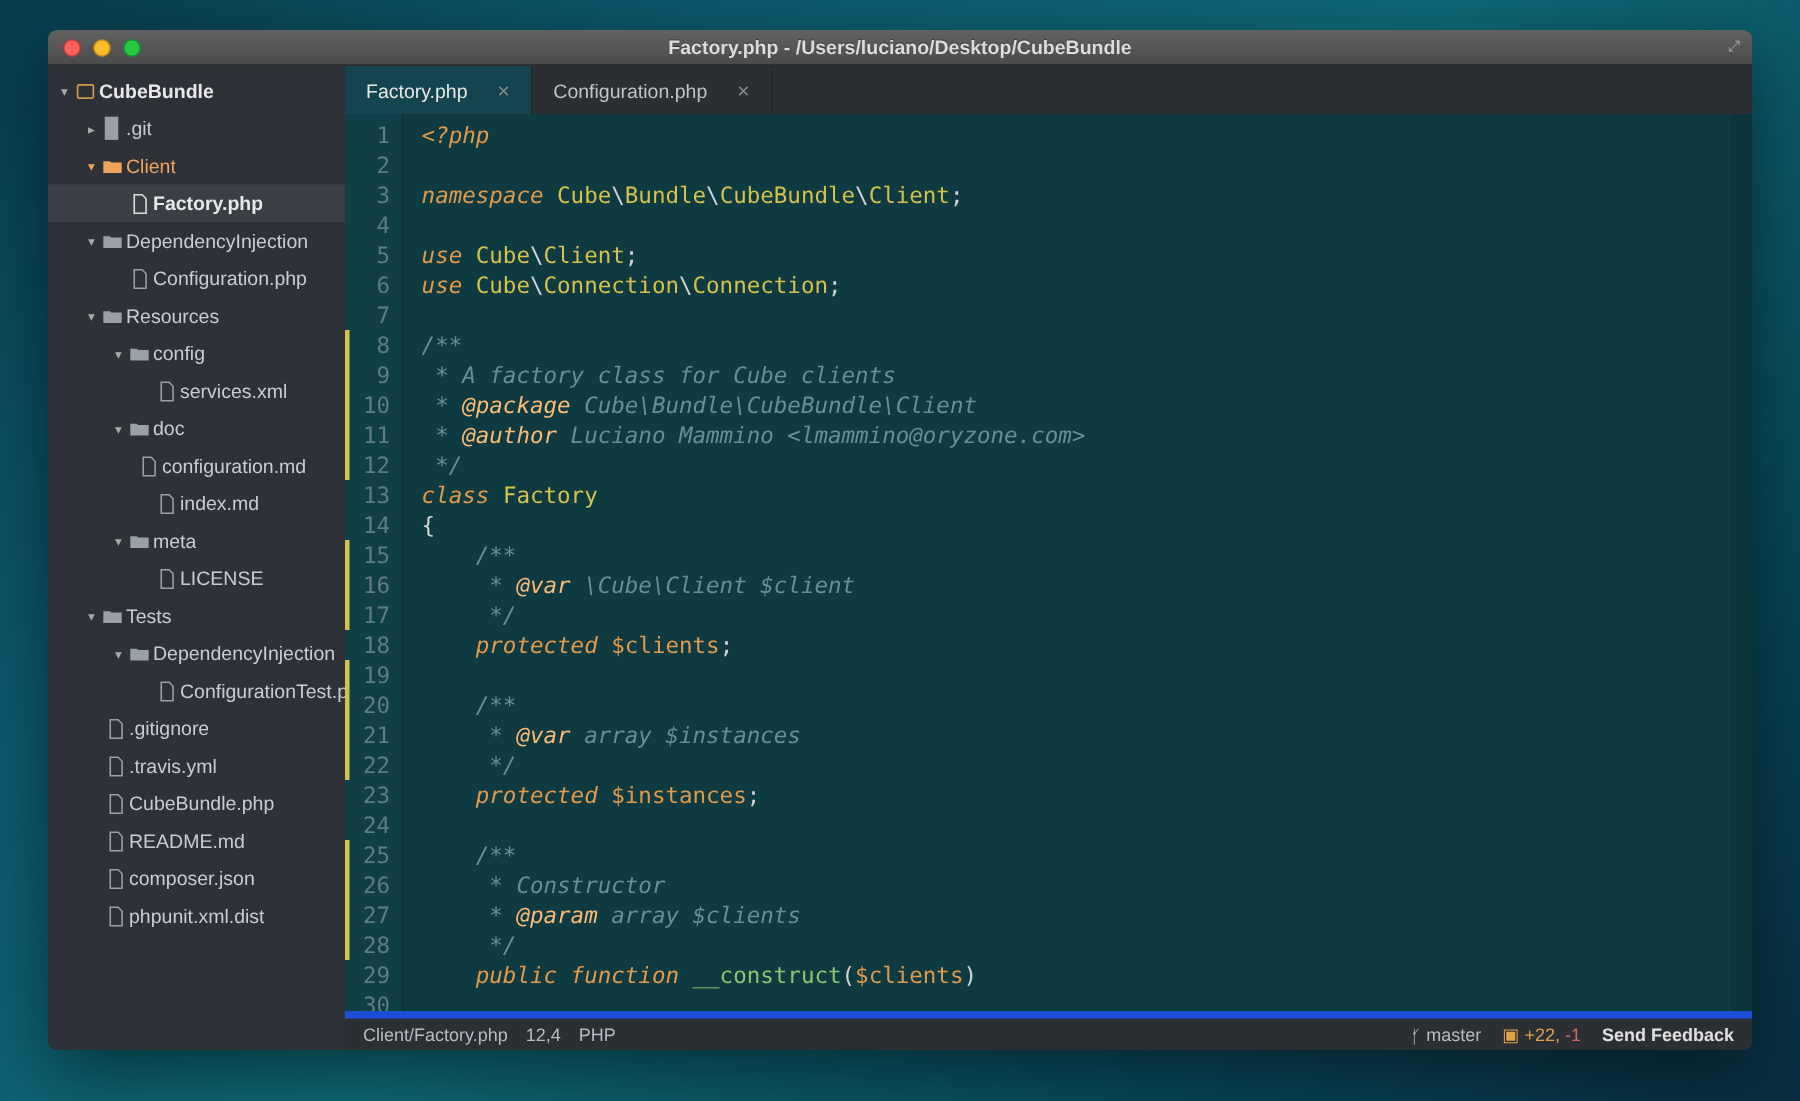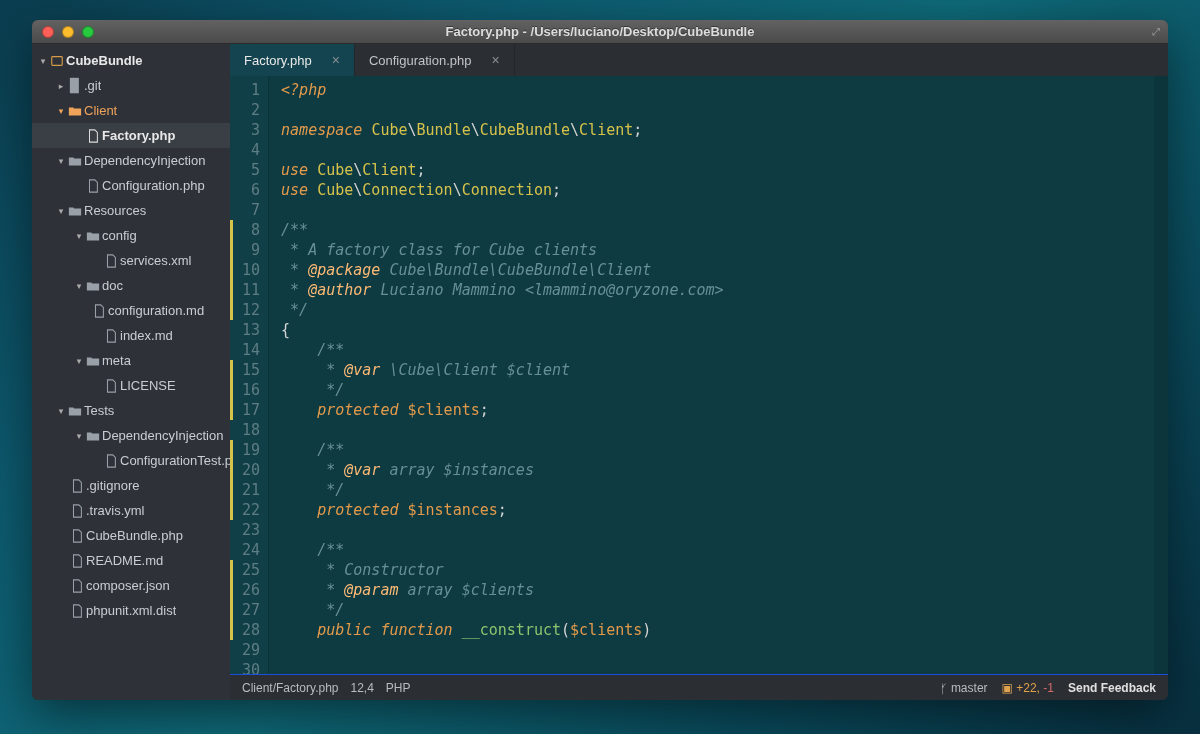--- a/index.html
+++ b/index.html
@@ -61,21 +61,21 @@
   .k { color:#e29a4a; font-style:italic;text-align:center;} 
   .ns { color:#d6c24a;} 
   .p { color:#d4d4d4;} 
   .cm { color:#678f97; font-style:italic;} 
   .tag { color:#fdba74; font-style:italic;}
   .fn { color:#8bc66e;}
   .var { color:#e29a4a;}
   .scrollbar { width:14px; background:rgba(0,0,0,0.1);}
   
   .status {
-    height:26px; background:#2b2e33; border-top:1px solid #1d4ed8;
+    height:26px; background:#2b2e33; border-top:5px solid #1d4ed8;
     display:flex; align-items:center; font-size:12px; color:#b8bcc2;
     padding:0 12px;
   }
   .status .left { display:flex; gap:12px; }
   .status .right { margin-left:auto; display:flex; align-items:center; gap:14px;}
   .gitstat { color:#e0a24d;}
   .gitstat .del { color:#d46a6a;}
   .branch-ico { display:inline-block; transform:translateY(1px);}
   .proj-icon { color:#d49a47;}
 </style>
@@ -341,20 +341,21 @@
             <div class="line"><span class="k">namespace</span><span class="p"> </span><span class="ns">Cube</span><span class="p">\</span><span class="ns">Bundle</span><span class="p">\</span><span class="ns">CubeBundle</span><span class="p">\</span><span class="ns">Client</span><span class="p">;</span></div>
             <div class="line"></div>
             <div class="line"><span class="k">use</span><span class="p"> </span><span class="ns">Cube</span><span class="p">\</span><span class="ns">Client</span><span class="p">;</span></div>
             <div class="line"><span class="k">use</span><span class="p"> </span><span class="ns">Cube</span><span class="p">\</span><span class="ns">Connection</span><span class="p">\</span><span class="ns">Connection</span><span class="p">;</span></div>
             <div class="line"></div>
             <div class="line"><span class="cm">/**</span></div>
             <div class="line"><span class="cm"> * A factory class for Cube clients</span></div>
             <div class="line"><span class="cm"> * </span><span class="tag">@package</span><span class="cm"> Cube\Bundle\CubeBundle\Client</span></div>
             <div class="line"><span class="cm"> * </span><span class="tag">@author</span><span class="cm"> Luciano Mammino &lt;lmammino@oryzone.com&gt;</span></div>
             <div class="line"><span class="cm"> */</span></div>
+            <div class="line"><span class="k">class</span><span class="p"> </span><span class="ns">Factory</span></div>
             <div class="line"><span class="p">{</span></div>
             <div class="line"><span class="cm">    /**</span></div>
             <div class="line"><span class="cm">     * </span><span class="tag">@var</span><span class="cm"> \Cube\Client $client</span></div>
             <div class="line"><span class="cm">     */</span></div>
             <div class="line"><span class="p">    </span><span class="k">protected</span><span class="p"> </span><span class="var">$clients</span><span class="p">;</span></div>
             <div class="line"></div>
             <div class="line"><span class="cm">    /**</span></div>
             <div class="line"><span class="cm">     * </span><span class="tag">@var</span><span class="cm"> array $instances</span></div>
             <div class="line"><span class="cm">     */</span></div>
             <div class="line"><span class="p">    </span><span class="k">protected</span><span class="p"> </span><span class="var">$instances</span><span class="p">;</span></div>

